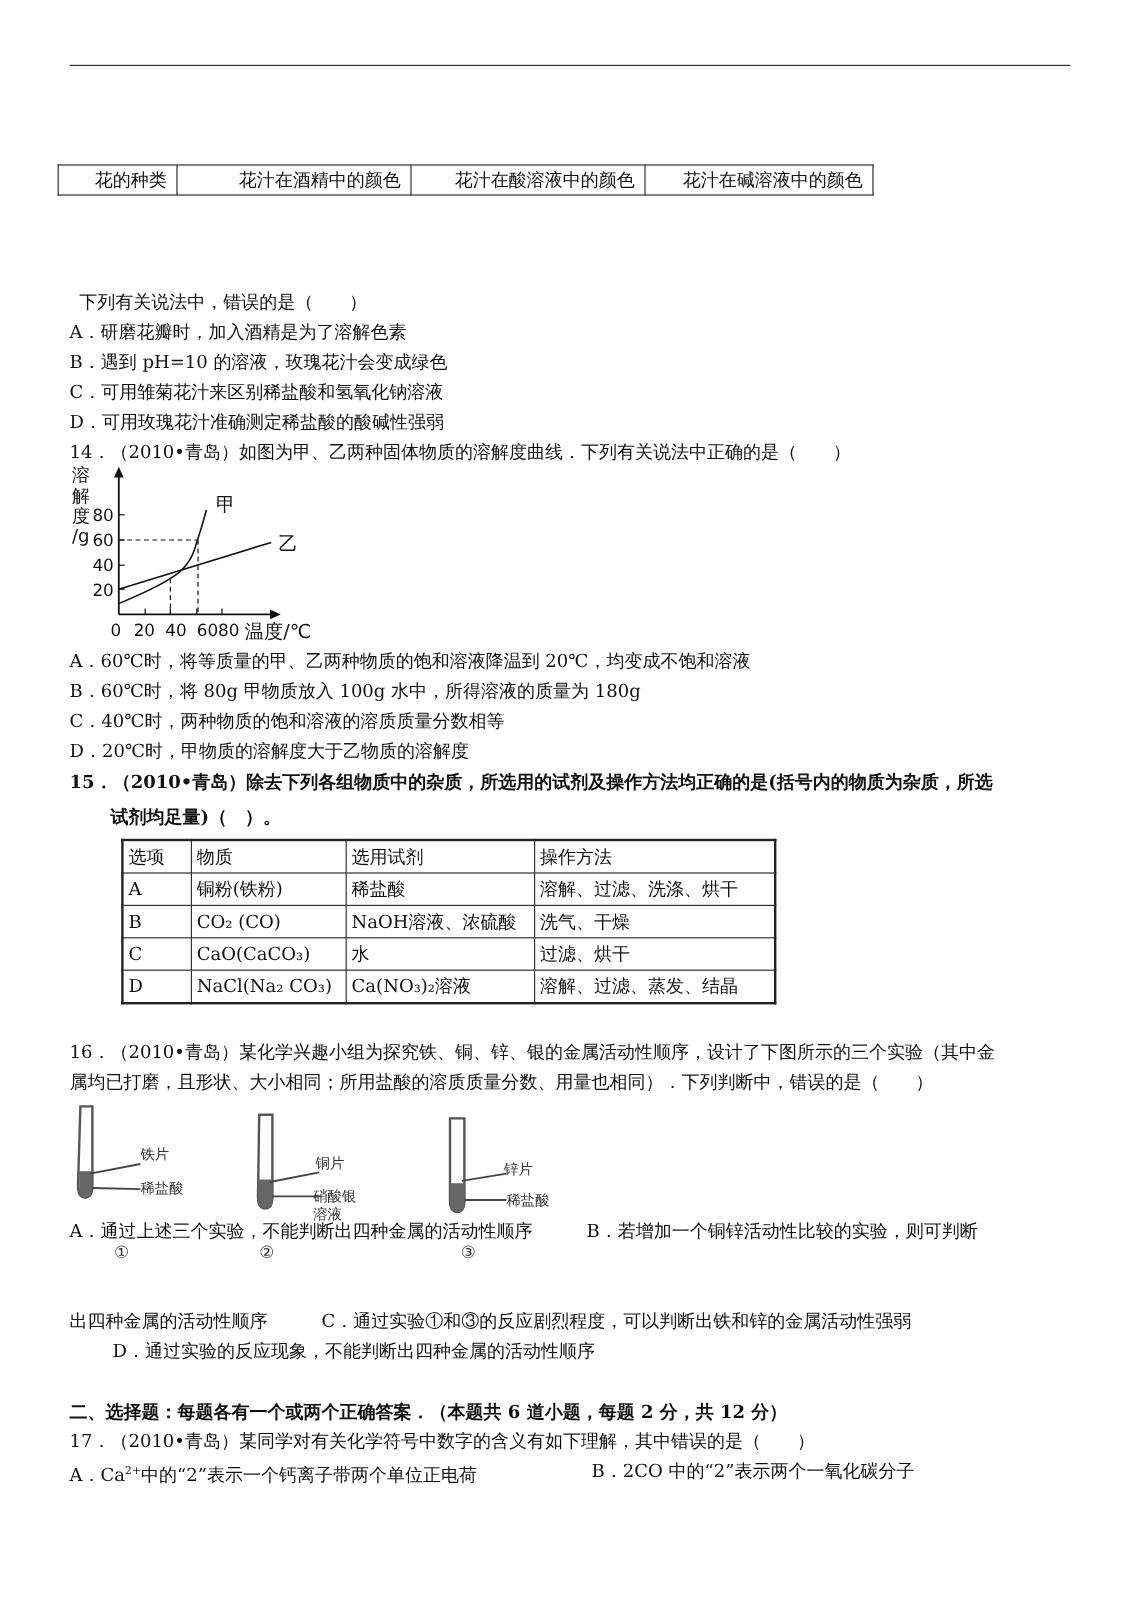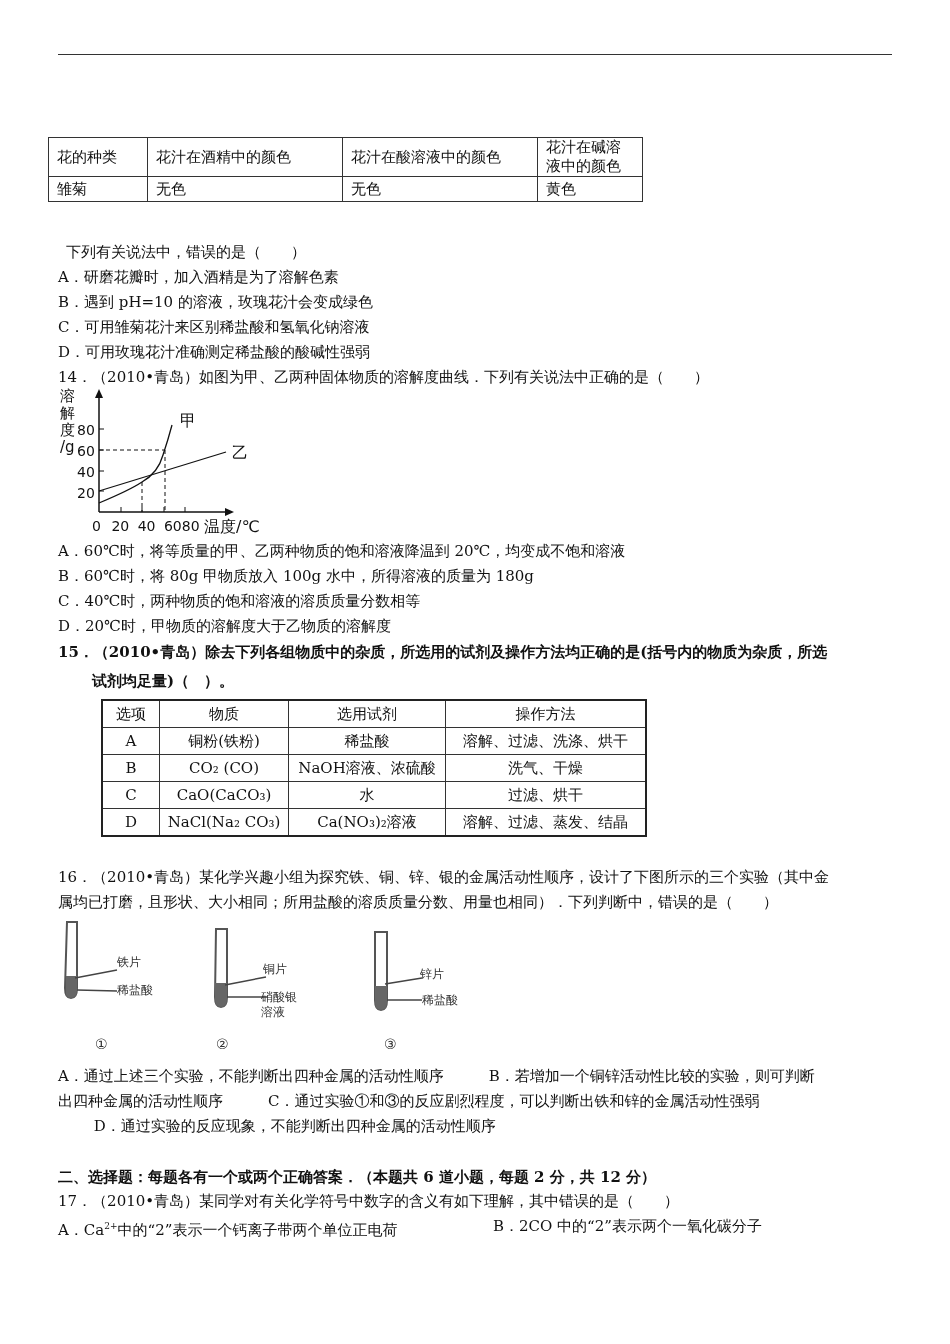--- a/index.html
+++ b/index.html
@@ -3,45 +3,39 @@
 <meta charset="utf-8">
 <style>
   html, body { margin:0; padding:0; background:#ffffff; }
   body { width:950px; height:1344px; position:relative; overflow:hidden;
          font-family:"DejaVu Serif","Liberation Serif",serif; color:#111; }
   .abs { position:absolute; }
   .rule { left:58px; top:54px; width:834px; height:0; border-top:1.5px solid #333; }
   .line { position:absolute; left:58px; font-size:15px; line-height:20px; white-space:nowrap; }
   .bold { font-weight:bold; }
   table { border-collapse:collapse; position:absolute; }
-  #tbl1 { left:48px; top:137px; width:595px; font-size:15px; }
+  #tbl1 { left:48px; top:137px; width:680px; font-size:15px;text-align:right; }
   #tbl1 td { border:1px solid #333; height:24px; padding:0 8px; }
   #tbl2 { left:101px; top:699px; width:546px; font-size:15px; border:2px solid #222; }
-  #tbl2 td { border:1px solid #333; height:26px; text-align:center; padding:0 4px; }
+  #tbl2 td { border:1px solid #333; height:26px; text-align:left; padding:0 4px; }
   sup { font-size:9px; vertical-align:6px; }
   .tubelabel { font-size:12px; font-family:"DejaVu Sans","Liberation Sans",sans-serif; color:#333; }
 </style>
 </head>
 <body>
 
 <div class="abs rule"></div>
 
 <table id="tbl1">
   <tbody>
       <tr>
     <td style="width:82px">花的种类</td>
     <td style="width:178px">花汁在酒精中的颜色</td>
     <td style="width:178px">花汁在酸溶液中的颜色</td>
     <td>花汁在碱溶液中的颜色</td>
-  </tr>
-  <tr>
-    <td>雏菊</td>
-    <td>无色</td>
-    <td>无色</td>
-    <td>黄色</td>
   </tr>
 </tbody>
   </table>
 
 <div class="line" style="top:242px;left:66px">下列有关说法中，错误的是（　　）</div>
 <div class="line" style="top:267px">A．研磨花瓣时，加入酒精是为了溶解色素</div>
 <div class="line" style="top:292px">B．遇到 pH=10 的溶液，玫瑰花汁会变成绿色</div>
 <div class="line" style="top:317px">C．可用雏菊花汁来区别稀盐酸和氢氧化钠溶液</div>
 <div class="line" style="top:342px">D．可用玫瑰花汁准确测定稀盐酸的酸碱性强弱</div>
 
@@ -171,21 +165,21 @@
     <path d="M5,2 L17,2 L17,70 Q17,80 11,80 Q5,80 5,70 Z" fill="none" stroke="#555" stroke-width="2"></path>
     <path d="M5,56 L17,56 L17,72 Q17,80 11,80 Q5,80 5,72 Z" fill="#666"></path>
     <line x1="15" y1="54" x2="52" y2="48" stroke="#444" stroke-width="1.5"></line>
     <line x1="17" y1="70" x2="52" y2="70" stroke="#444" stroke-width="1.5"></line>
   </svg>
   <div class="abs tubelabel" style="left:50px;top:36px">锌片</div>
   <div class="abs tubelabel" style="left:52px;top:62px">稀盐酸</div>
   <div class="abs tubelabel" style="left:14px;top:106px;font-size:14px">③</div>
 </div>
 
-<div class="line" style="top:1066px">A．通过上述三个实验，不能判断出四种金属的活动性顺序　　　B．若增加一个铜锌活动性比较的实验，则可判断</div>
+<div class="line" style="top:1016px">A．通过上述三个实验，不能判断出四种金属的活动性顺序　　　B．若增加一个铜锌活动性比较的实验，则可判断</div>
 <div class="line" style="top:1091px">出四种金属的活动性顺序　　　C．通过实验①和③的反应剧烈程度，可以判断出铁和锌的金属活动性强弱</div>
 <div class="line" style="top:1116px;left:74px">　 D．通过实验的反应现象，不能判断出四种金属的活动性顺序</div>
 
 <div class="line bold" style="top:1167px">二、选择题：每题各有一个或两个正确答案．（本题共 6 道小题，每题 2 分，共 12 分）</div>
 
 <div class="line" style="top:1191px">17．（2010•青岛）某同学对有关化学符号中数字的含义有如下理解，其中错误的是（　　）</div>
 <div class="line" style="top:1216px">
   <span>A．Ca</span><sup>2+</sup><span>中的“2”表示一个钙离子带两个单位正电荷</span>
 </div>
 <div class="line" style="top:1216px;left:493px">B．2CO 中的“2”表示两个一氧化碳分子</div>

